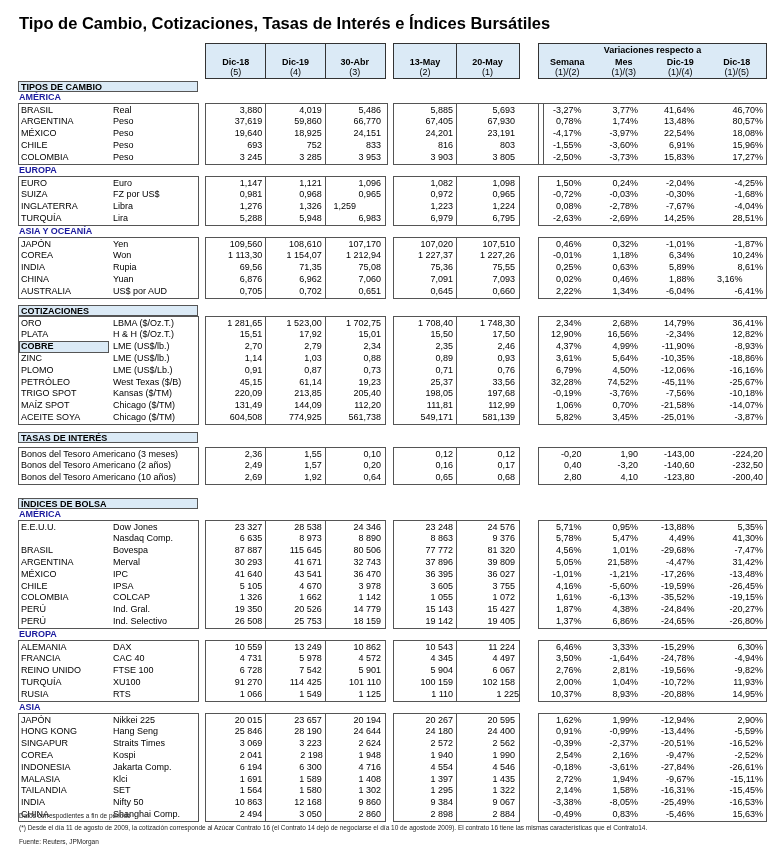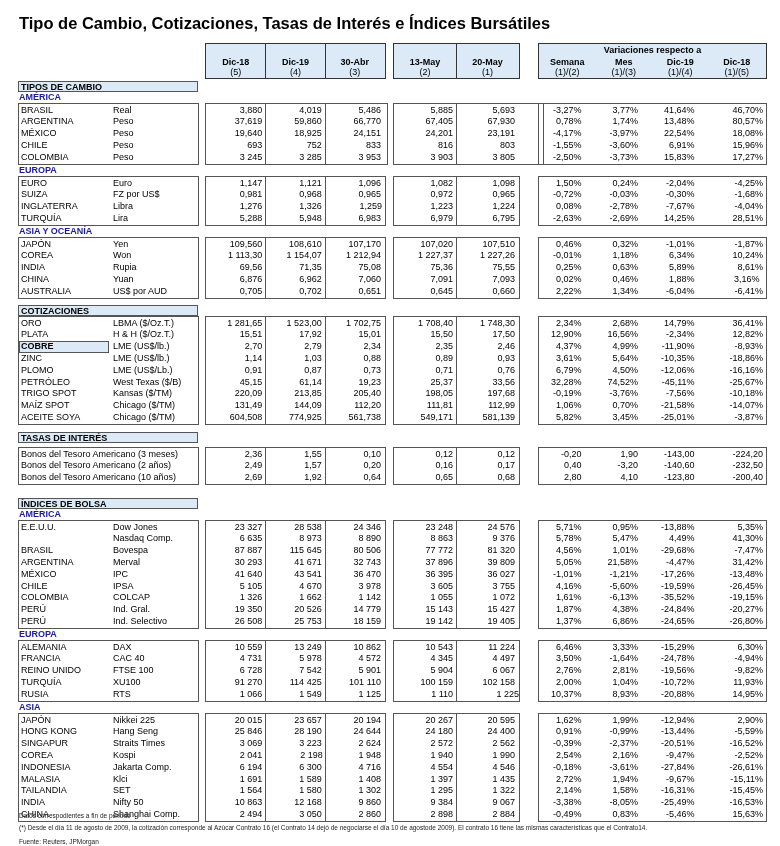--- a/index.html
+++ b/index.html
@@ -214,21 +214,21 @@
         <div class="cell r" style="left: 118.667px; width: 59.3333px;">1,096</div>
       </div>
       <div class="row" style="top: 12.3px;">
         <div class="cell r" style="left: 0px; width: 59.3333px;">0,981</div>
         <div class="cell r" style="left: 59.3333px; width: 59.3333px;">0,968</div>
         <div class="cell r" style="left: 118.667px; width: 59.3333px;">0,965</div>
       </div>
       <div class="row" style="top: 24.1px;">
         <div class="cell r" style="left: 0px; width: 59.3333px;">1,276</div>
         <div class="cell r" style="left: 59.3333px; width: 59.3333px;">1,326</div>
-        <div class="cell r" style="left: 128px; width: 51px;">1,259</div>
+        <div class="cell r" style="left: 102px; width: 51px;">1,259</div>
       </div>
       <div class="row" style="top: 35.9px;">
         <div class="cell r" style="left: 0px; width: 59.3333px;">5,288</div>
         <div class="cell r" style="left: 59.3333px; width: 59.3333px;">5,948</div>
         <div class="cell r" style="left: 118.667px; width: 59.3333px;">6,983</div>
       </div>
     </div>
     <div class="blk" style="left: 393px; top: 176px; width: 127px; height: 50.2px;">
       <div class="vsep" style="left: 62px;"></div>
       <div class="row" style="top: 0.5px;">
@@ -365,21 +365,21 @@
       <div class="row" style="top: 24.1px;">
         <div class="cell r" style="left: 0px; width: 56.5px; padding-right: 14px;">0,25%</div>
         <div class="cell r" style="left: 56.5px; width: 56.5px; padding-right: 14px;">0,63%</div>
         <div class="cell r" style="left: 113px; width: 56.5px; padding-right: 14px;">5,89%</div>
         <div class="cell r" style="left: 169.5px; width: 56.5px; padding-right: 2px;">8,61%</div>
       </div>
       <div class="row" style="top: 35.9px;">
         <div class="cell r" style="left: 0px; width: 56.5px; padding-right: 14px;">0,02%</div>
         <div class="cell r" style="left: 56.5px; width: 56.5px; padding-right: 14px;">0,46%</div>
         <div class="cell r" style="left: 113px; width: 56.5px; padding-right: 14px;">1,88%</div>
-        <div class="cell r" style="left: 179px; width: 56.5px; padding-right: 15px;">3,16%</div>
+        <div class="cell r" style="left: 162px; width: 56.5px; padding-right: 15px;">3,16%</div>
       </div>
       <div class="row" style="top: 47.7px;">
         <div class="cell r" style="left: 0px; width: 56.5px; padding-right: 14px;">2,22%</div>
         <div class="cell r" style="left: 56.5px; width: 56.5px; padding-right: 14px;">1,34%</div>
         <div class="cell r" style="left: 113px; width: 56.5px; padding-right: 14px;">-6,04%</div>
         <div class="cell r" style="left: 169.5px; width: 56.5px; padding-right: 2px;">-6,41%</div>
       </div>
     </div>
     <div class="sec-head" style="top: 305px;">COTIZACIONES</div>
     <div class="blk" style="left: 18px; top: 316px; width: 181px; height: 109.2px;">

